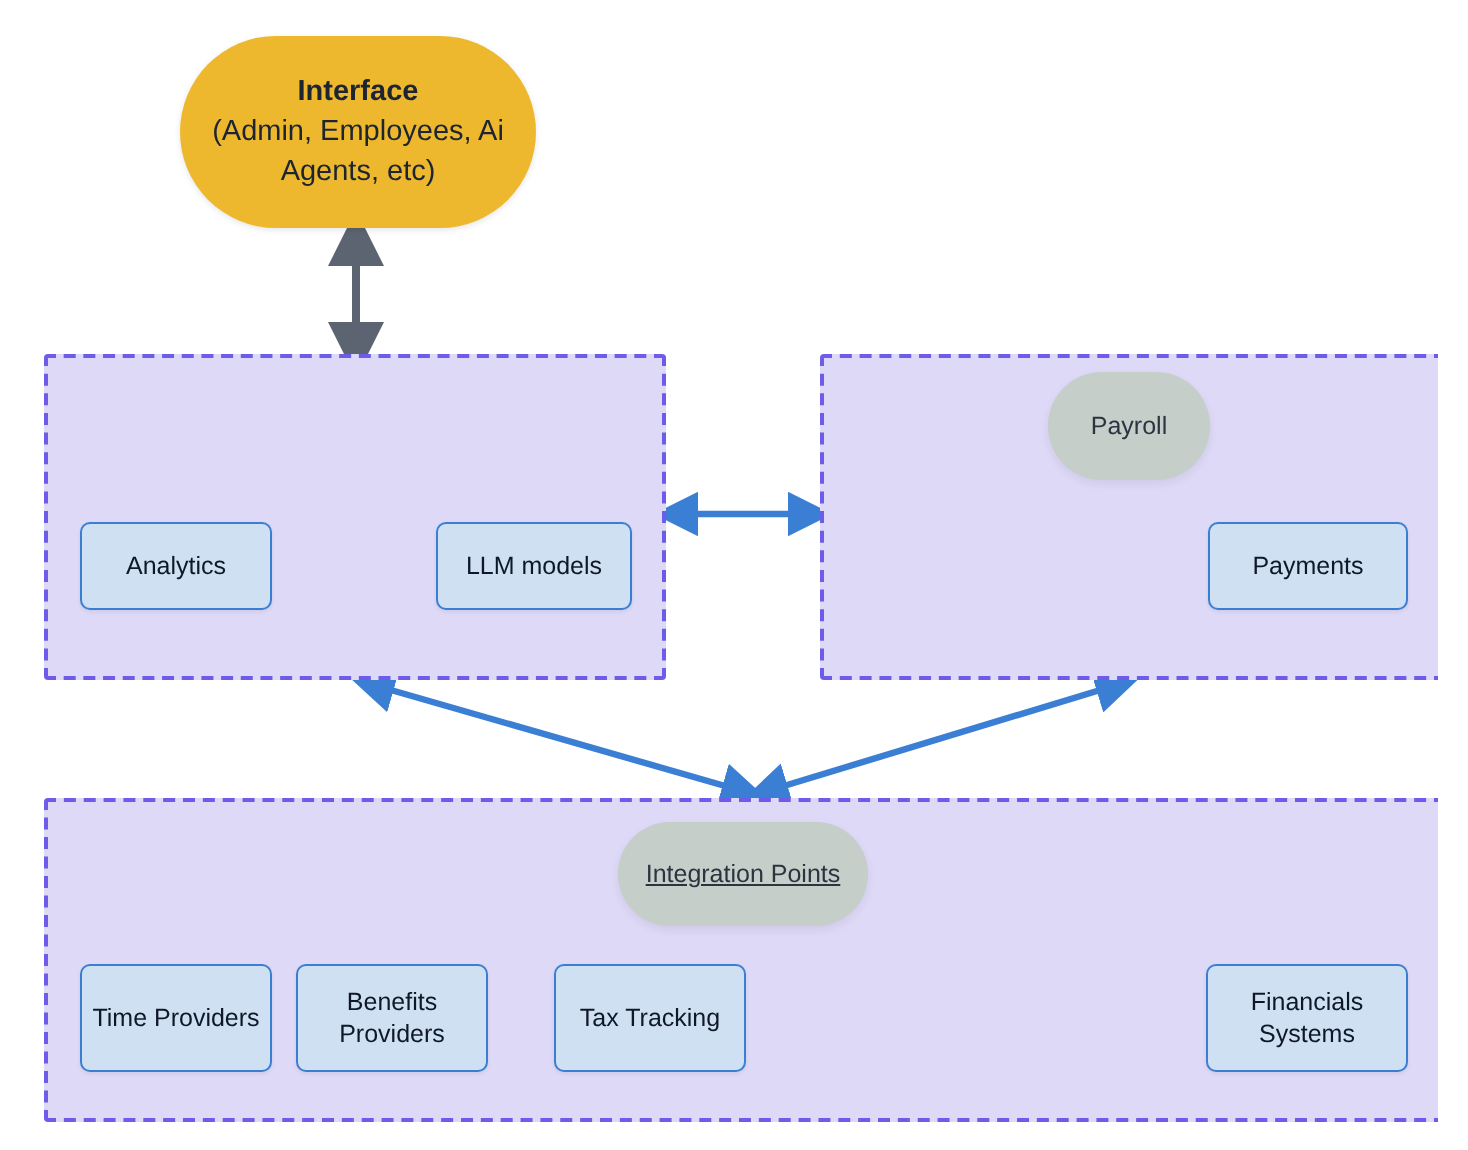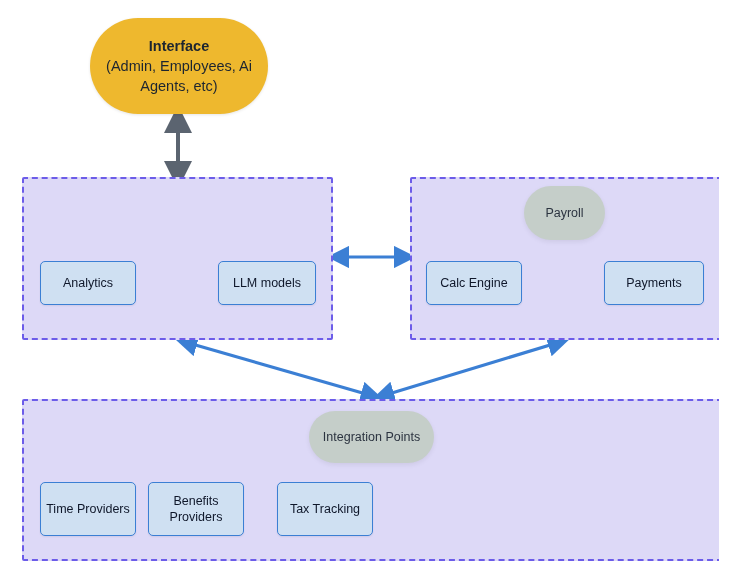--- a/index.html
+++ b/index.html
@@ -74,21 +74,21 @@
     border-radius: 40px;
     display: flex;
     align-items: center;
     justify-content: center;
     color: #2c3440;
     font-size: 12.5px;
     box-shadow: 0 2px 5px rgba(0,0,0,0.07);
   }
   #capsule-ai         { left: 136px; top: 186px; width: 84px;  height: 54px; }
   #capsule-payroll    { left: 524px; top: 186px; width: 81px;  height: 54px; }
-  #capsule-integration{ left: 309px; top: 411px; width: 125px; height: 52px; }
+  #capsule-integration{ left: 309px; top: 411px; width: 125px; height: 52px; text-decoration: underline; }
 
   
   .box {
     position: absolute;
     background: #cfe0f2;
     border: 1.6px solid #3b7fd4;
     border-radius: 5px;
     display: flex;
     align-items: center;
     justify-content: center;
@@ -154,22 +154,22 @@
     <div class="interface-title">Interface</div>
     <div class="interface-sub">(Admin, Employees, Ai Agents, etc)</div>
   </div>
 
   <div class="panel" id="panel-ai"></div>
   <div class="box" id="box-analytics">Analytics</div>
   <div class="box" id="box-llm">LLM models</div>
 
   <div class="panel" id="panel-payroll"></div>
   <div class="capsule" id="capsule-payroll">Payroll</div>
-  <div class="box" id="box-calc">Calc Engine</div>
   <div class="box" id="box-payments">Payments</div>
 
   <div class="panel" id="panel-integration"></div>
   <div class="capsule" id="capsule-integration">Integration Points</div>
   <div class="box" id="box-time">Time Providers</div>
   <div class="box" id="box-benefits">Benefits Providers</div>
   <div class="box" id="box-tax">Tax Tracking</div>
+  <div class="box" id="box-financials">Financials Systems</div>
 
 </div>
 
 </body></html>

